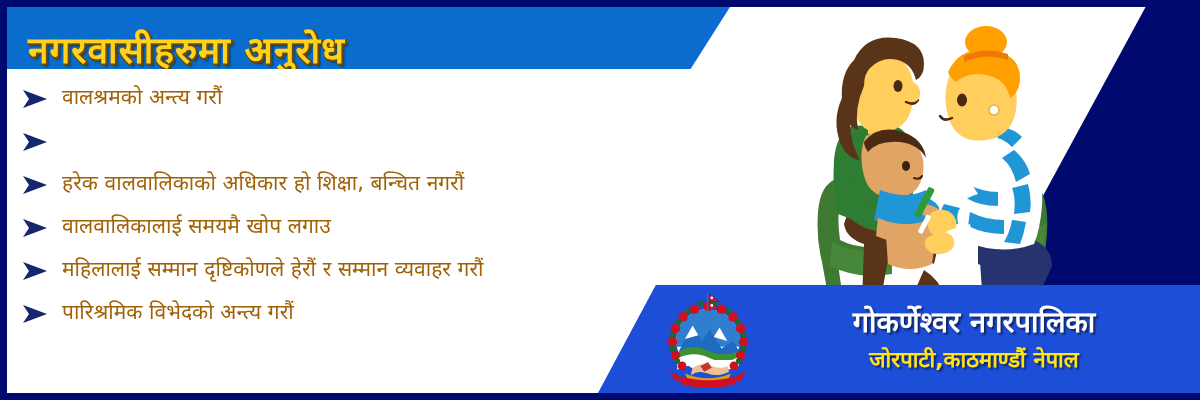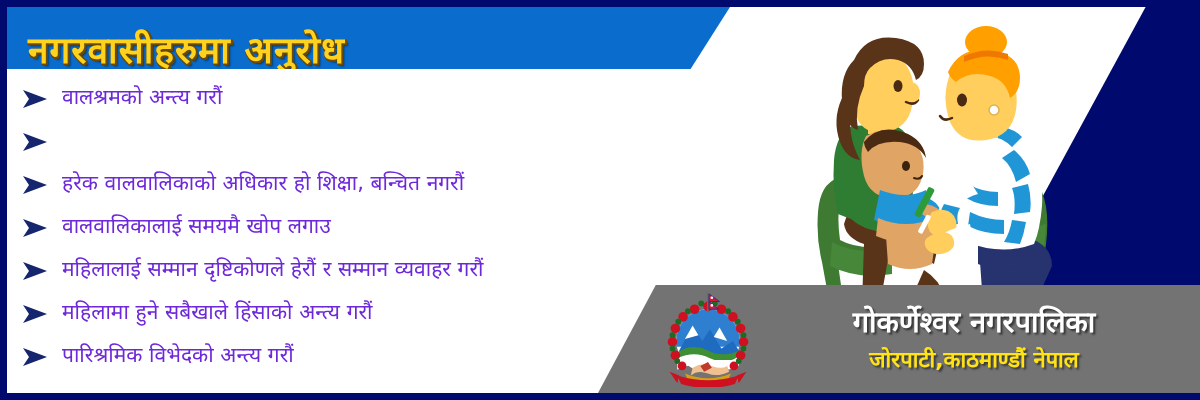--- a/index.html
+++ b/index.html
@@ -92,32 +92,32 @@
     height: 20px;
     margin-right: 14px;
     position: relative;
     top: 1px;
   }
   .arrow-icon svg { display: block; }
   .bullet-text {
     font-family: "DejaVu Sans", "Liberation Sans", sans-serif;
     font-size: 21px;
     line-height: 1.15;
-    color: #6d28d9;
+    color: #a16207;
     white-space: nowrap;
   }
 
   
   .red-band {
     position: absolute;
     left: 598px;
     bottom: 7px;
     width: 602px;
     height: 108px;
-    background: #737373;
+    background: #1d4ed8;
     z-index: 30;
     clip-path: polygon(9.6% 0%, 100% 0%, 100% 100%, 0% 100%);
     display: flex;
     align-items: center;
   }
   .emblem {
     flex: none;
     width: 96px;
     height: 96px;
     margin-left: 62px;
@@ -296,28 +296,20 @@
 
     <li class="bullet-row">
       <span class="arrow-icon">
         <svg viewBox="0 0 26 20" width="26" height="20" xmlns="http://www.w3.org/2000/svg">
           <path d="M1 1 L25 10 L1 19 L7 10 Z" fill="#15256e"></path>
         </svg>
       </span>
       <span class="bullet-text">महिलालाई सम्मान दृष्टिकोणले हेरौं र सम्मान व्यवाहर गरौं</span>
     </li>
 
-    <li class="bullet-row">
-      <span class="arrow-icon">
-        <svg viewBox="0 0 26 20" width="26" height="20" xmlns="http://www.w3.org/2000/svg">
-          <path d="M1 1 L25 10 L1 19 L7 10 Z" fill="#15256e"></path>
-        </svg>
-      </span>
-      <span class="bullet-text">महिलामा हुने सबैखाले हिंसाको अन्त्य गरौं</span>
-    </li>
 
     <li class="bullet-row">
       <span class="arrow-icon">
         <svg viewBox="0 0 26 20" width="26" height="20" xmlns="http://www.w3.org/2000/svg">
           <path d="M1 1 L25 10 L1 19 L7 10 Z" fill="#15256e"></path>
         </svg>
       </span>
       <span class="bullet-text">पारिश्रमिक विभेदको अन्त्य गरौं</span>
     </li>
 

